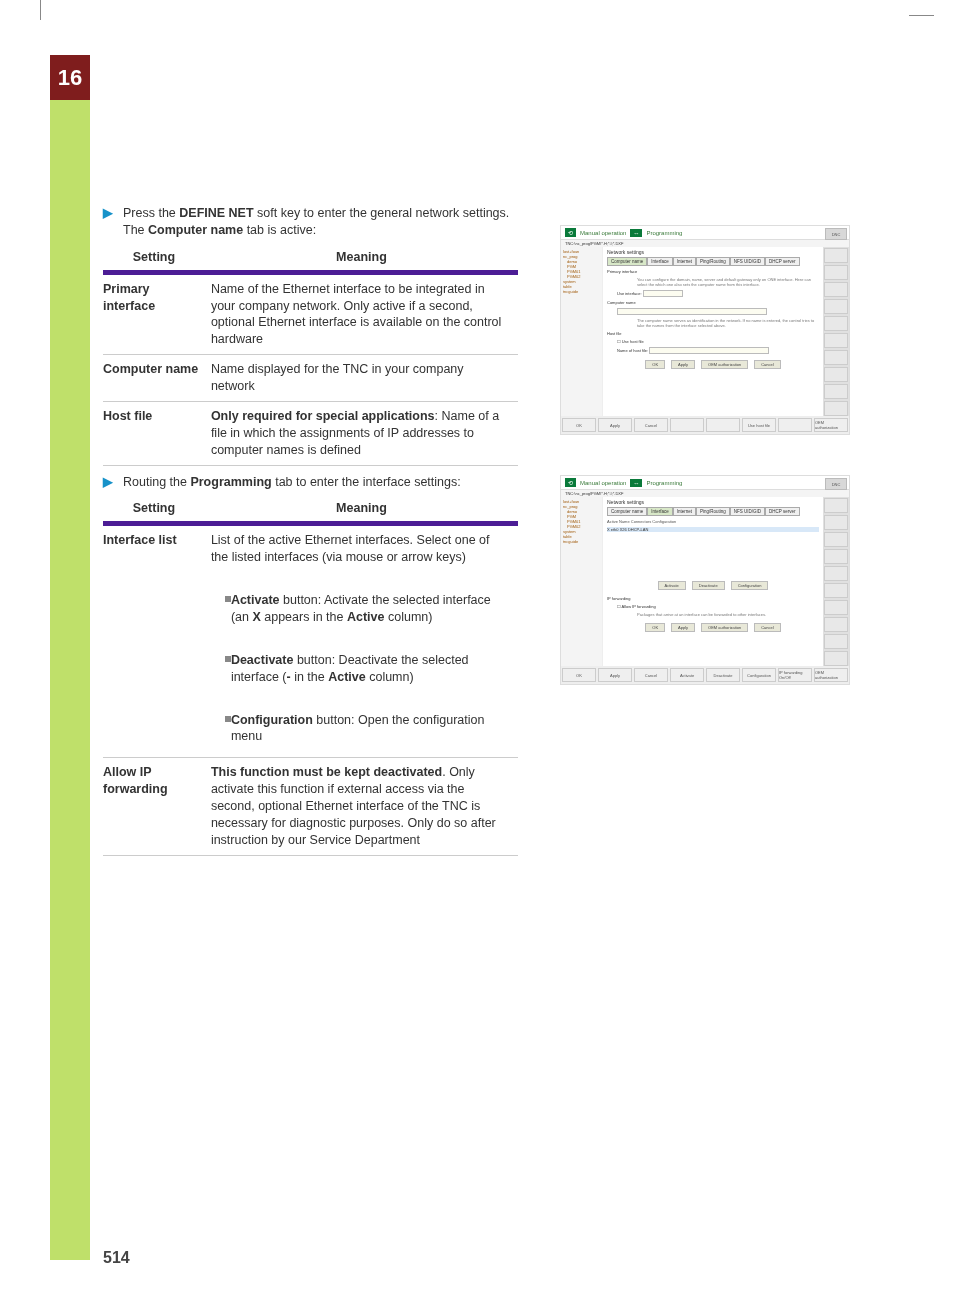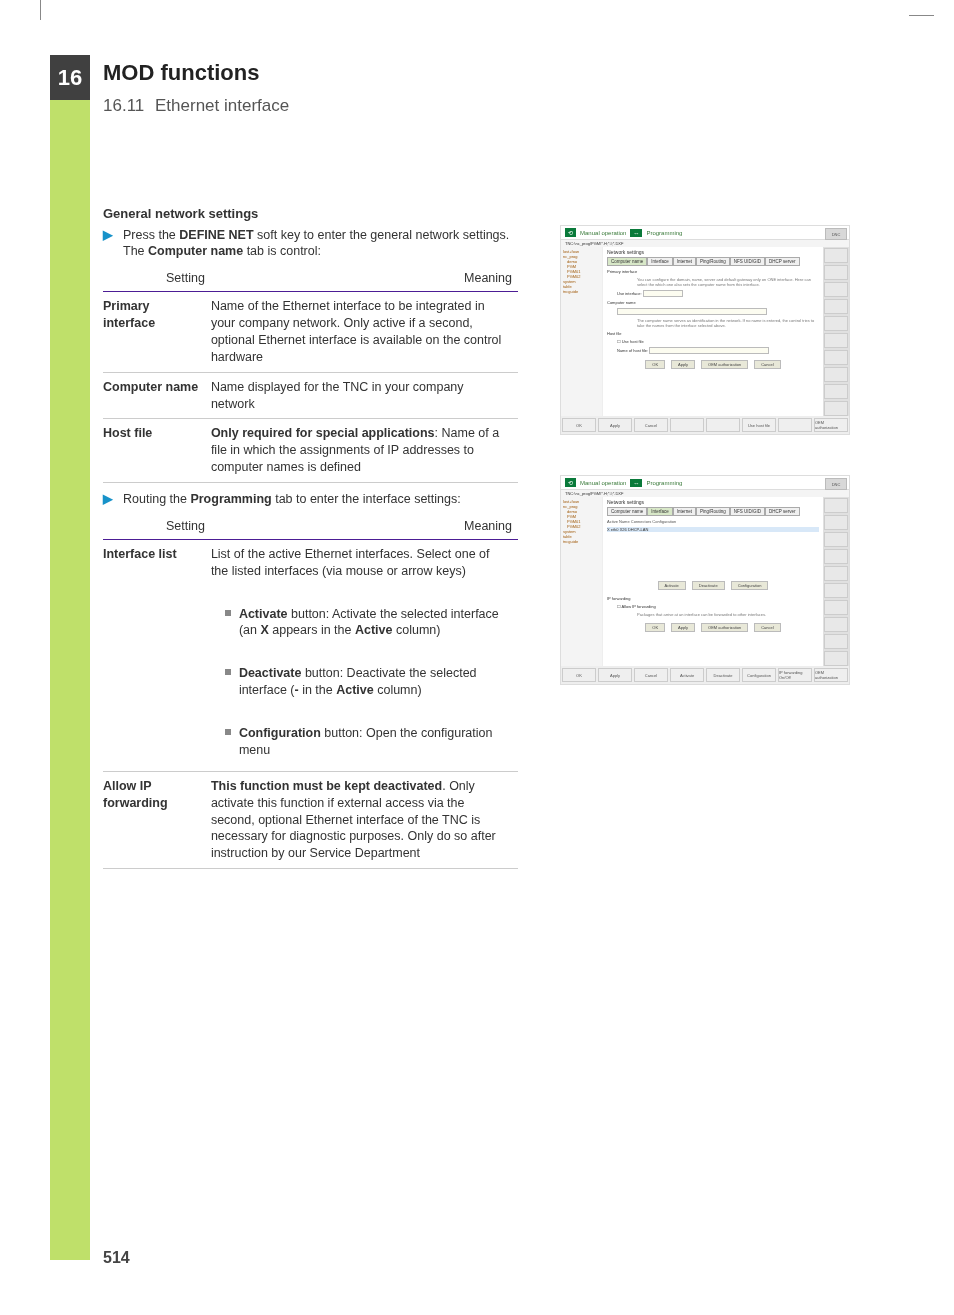--- a/index.html
+++ b/index.html
@@ -32,21 +32,21 @@
     width: 25px;
     height: 1px;
     background: #888;
   }
   .green-tab {
     position: absolute;
     left: 50px;
     top: 55px;
     width: 40px;
     height: 45px;
-    background: #404040;
+    background: #7f1d1d;
     color: #fff;
     font-size: 22px;
     font-weight: bold;
     display: flex;
     align-items: center;
     justify-content: center;
   }
   .green-bar {
     position: absolute;
     left: 50px;
@@ -99,42 +99,41 @@
   }
   .arrow-body { flex: 1; }
   table.settings {
     width: 100%;
     border-collapse: collapse;
     margin-top: 4px;
     margin-bottom: 8px;
     font-size: 12.5px;
   }
   table.settings th {
-    text-align: right;
-    font-weight: normal;
+    text-align: center;
+    font-weight: bold;
     padding: 4px 6px 4px 0;
-    border-bottom: 1px solid #4c1d95;
+    border-bottom: 5px solid #4c1d95;
   }
   table.settings td {
     vertical-align: top;
     padding: 6px 8px 6px 0;
     border-bottom: 1px solid #ccc;
   }
   table.settings td.key {
     width: 26%;
     font-weight: bold;
   }
   .sub-bullets {
     list-style: none;
     padding: 0;
     margin-top: 6px;
   }
   .sub-bullets li {
     display: flex;
-    gap: 8px;
     margin-bottom: 6px;
     padding-left: 14px;
     margin-top: 26px;
   }
   .sq {
     display: inline-block;
     width: 6px;
     height: 6px;
     background: #888;
     margin-top: 4px;
@@ -301,35 +300,27 @@
 </head>
 <body>
 
 <div class="page">
   <div class="crop-mark-v"></div>
   <div class="crop-mark-h"></div>
 
   <div class="green-tab">16</div>
   <div class="green-bar"></div>
 
-  <div class="header-block">
-    <h1>MOD functions</h1>
-    <div class="sub">
-      <span class="num">16.11</span>
-      <span class="txt">Ethernet interface</span>
-    </div>
-  </div>
 
   <div class="content-col">
-    <h4>General network settings</h4>
 
     <div class="arrow-row">
       <span class="arrow">▶</span>
       <span class="arrow-body">
-        <span>Press the </span><span class="b">DEFINE NET</span><span> soft key to enter the general network settings. The </span><span class="b">Computer name</span><span> tab is control:</span>
+        <span>Press the </span><span class="b">DEFINE NET</span><span> soft key to enter the general network settings. The </span><span class="b">Computer name</span><span> tab is active:</span>
       </span>
     </div>
 
     <table class="settings">
       <thead>
         <tr>
           <th>Setting</th>
           <th>Meaning</th>
         </tr>
       </thead>

